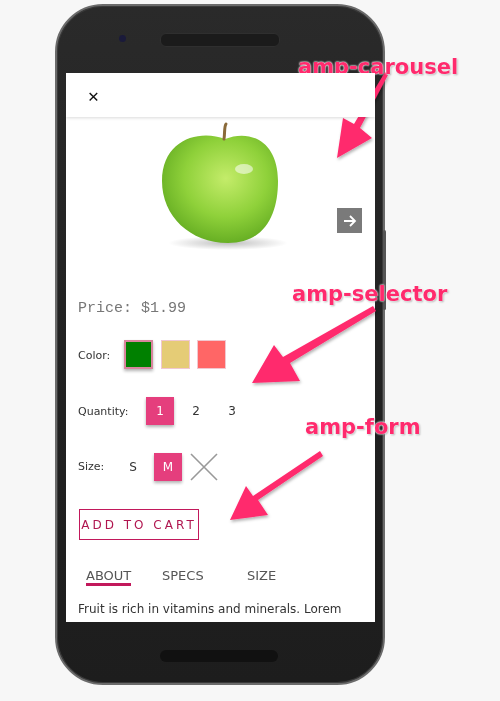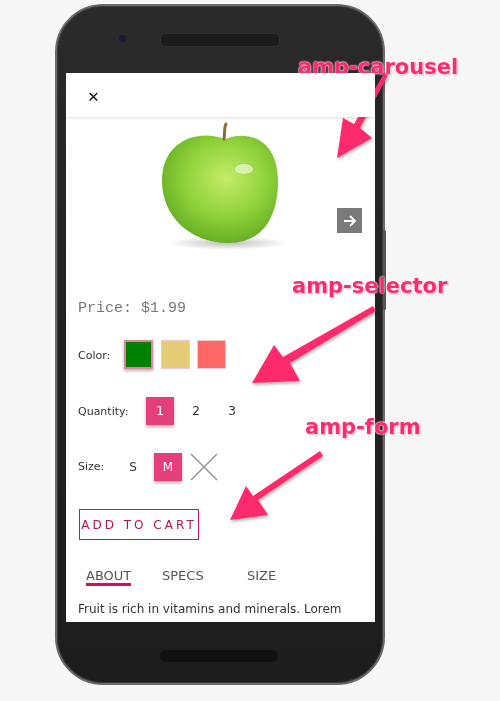--- a/index.html
+++ b/index.html
@@ -163,14 +163,14 @@
     </filter>
   </defs>
   <g fill="#ff2a6d" filter="url(#ds)">
     <path d="M385,72 L388,75 L360,128 L372,138 L337,158 L343,118 L354,124 Z"></path>
     <path d="M373,306 L376,311 L290,363 L300,381 L252,383 L274,345 L283,357 Z"></path>
     <path d="M320,451 L323,456 L258,500 L268,515 L230,520 L246,486 L253,496 Z"></path>
   </g>
 </svg>
 
 <span class="annot" style="left:298px;top:33px;margin-top:22px;">amp-carousel</span>
-<span class="annot" style="left:292px;top:274px;text-align:center;">amp-selector</span>
+<span class="annot" style="left:292px;top:282px;text-align:center;">amp-selector</span>
 <span class="annot" style="left:305px;top:415px;">amp-form</span>
 
 </body></html>

